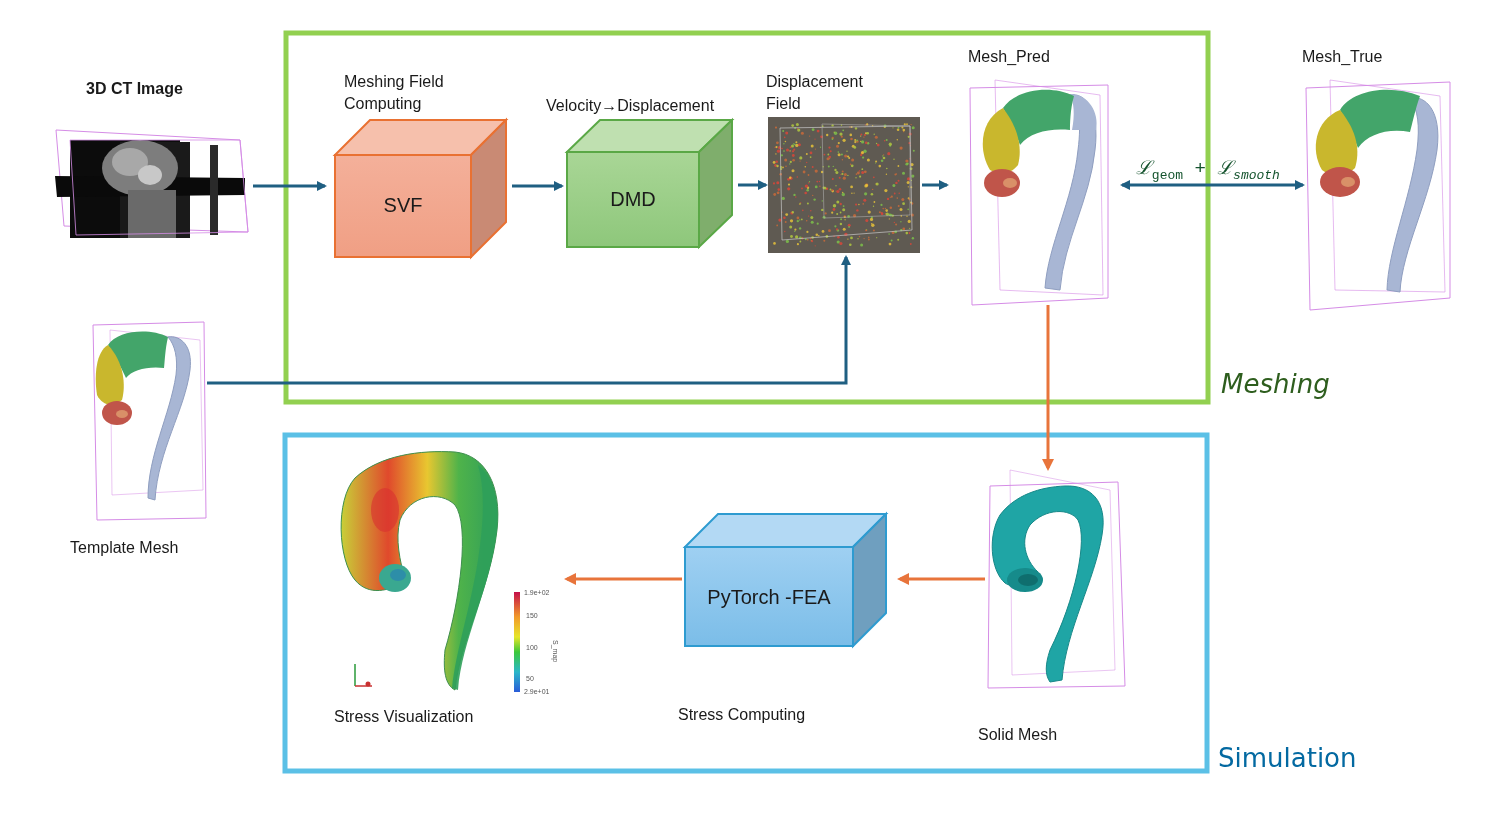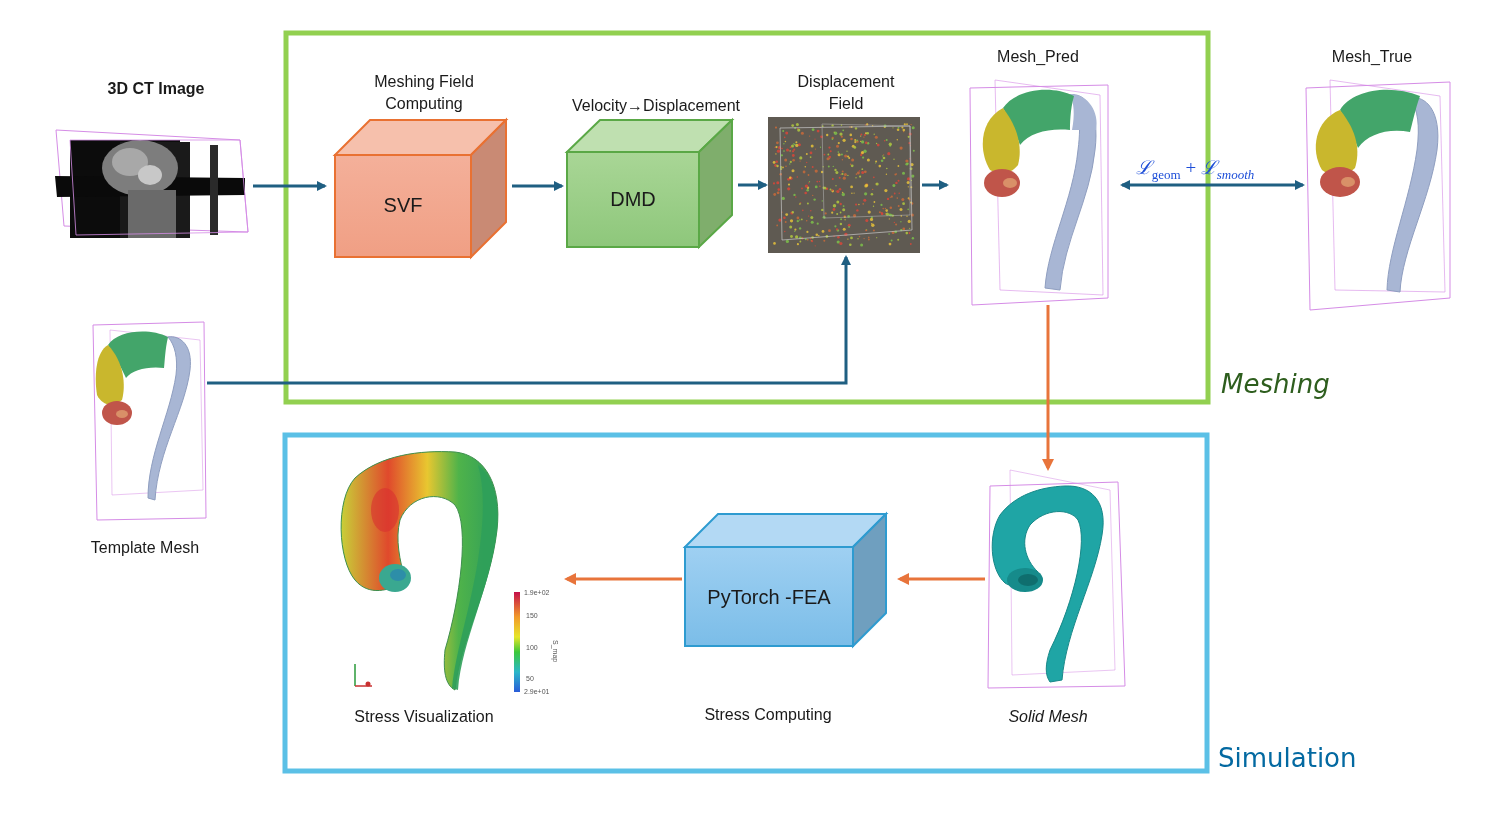--- a/index.html
+++ b/index.html
@@ -1,22 +1,22 @@
 <!DOCTYPE html>
 <html><head>
 <meta charset="utf-8">
 <style>
   html, body { margin:0; padding:0; background:#ffffff; }
   body { width:1504px; height:813px; position:relative; overflow:hidden;
          font-family:"Liberation Sans", sans-serif; color:#111; }
-  .lbl { position:absolute; font-size:16px; text-align:center; line-height:22px; color:#1a1a1a; }
+  .lbl { position:absolute; font-size:16px; text-align:left; line-height:22px; color:#1a1a1a; }
   .section-title { position:absolute; font-size:26px; font-family:"DejaVu Sans", sans-serif; }
   svg.canvas { position:absolute; left:0; top:0; }
   .box-label { font-family:"Liberation Sans", sans-serif; font-size:20px; fill:#1a1a1a; }
-  .loss { position:absolute; font-family:Liberation Serif, serif; font-size:19px; font-style:italic; color:#1d4ed8; }
+  .loss { position:absolute; font-family:Liberation Mono, monospace; font-size:19px; font-style:italic; color:#14532d; }
   .loss sub { font-size:13px; }
 </style>
 </head>
 <body>
 
 <svg class="canvas" width="1504" height="813" viewBox="0 0 1504 813">
   <defs>
     <marker id="arrBlue" markerWidth="10" markerHeight="10" refX="8" refY="5" orient="auto" markerUnits="userSpaceOnUse">
       <path d="M0,0 L10,5 L0,10 z" fill="#1f5f82"></path>
     </marker>
@@ -601,21 +601,21 @@
 <div class="lbl" style="left:546px;top:83px;width:220px;margin-top:12px;">Velocity→Displacement</div>
 <div class="lbl" style="left:766px;top:71px;width:160px;">
   <div>Displacement</div>
   <div>Field</div>
 </div>
 <div class="lbl" style="left:968px;top:46px;width:140px;">Mesh_Pred</div>
 <div class="lbl" style="left:1302px;top:46px;width:140px;">Mesh_True</div>
 <div class="lbl" style="left:70px;top:537px;width:150px;">Template Mesh</div>
 <div class="lbl" style="left:334px;top:706px;width:180px;">Stress Visualization</div>
 <div class="lbl" style="left:678px;top:704px;width:180px;">Stress Computing</div>
-<div class="lbl" style="left:978px;top:706px;width:140px;font-style:italic;">Solid Mesh</div>
+<div class="lbl" style="left:978px;top:724px;width:140px;">Solid Mesh</div>
 
 <div class="loss" style="left:1136px;top:154px;">
   <span>ℒ</span><sub style="font-style:normal;">geom</sub>
   <span style="font-style:normal;">+</span>
   <span>ℒ</span><sub>smooth</sub>
 </div>
 
 <div class="section-title" style="left:1221px;top:369px;color:#2e5e1e;font-style:italic;">Meshing</div>
 <div class="section-title" style="left:1218px;top:743px;color:#0369a1;">Simulation</div>
 

